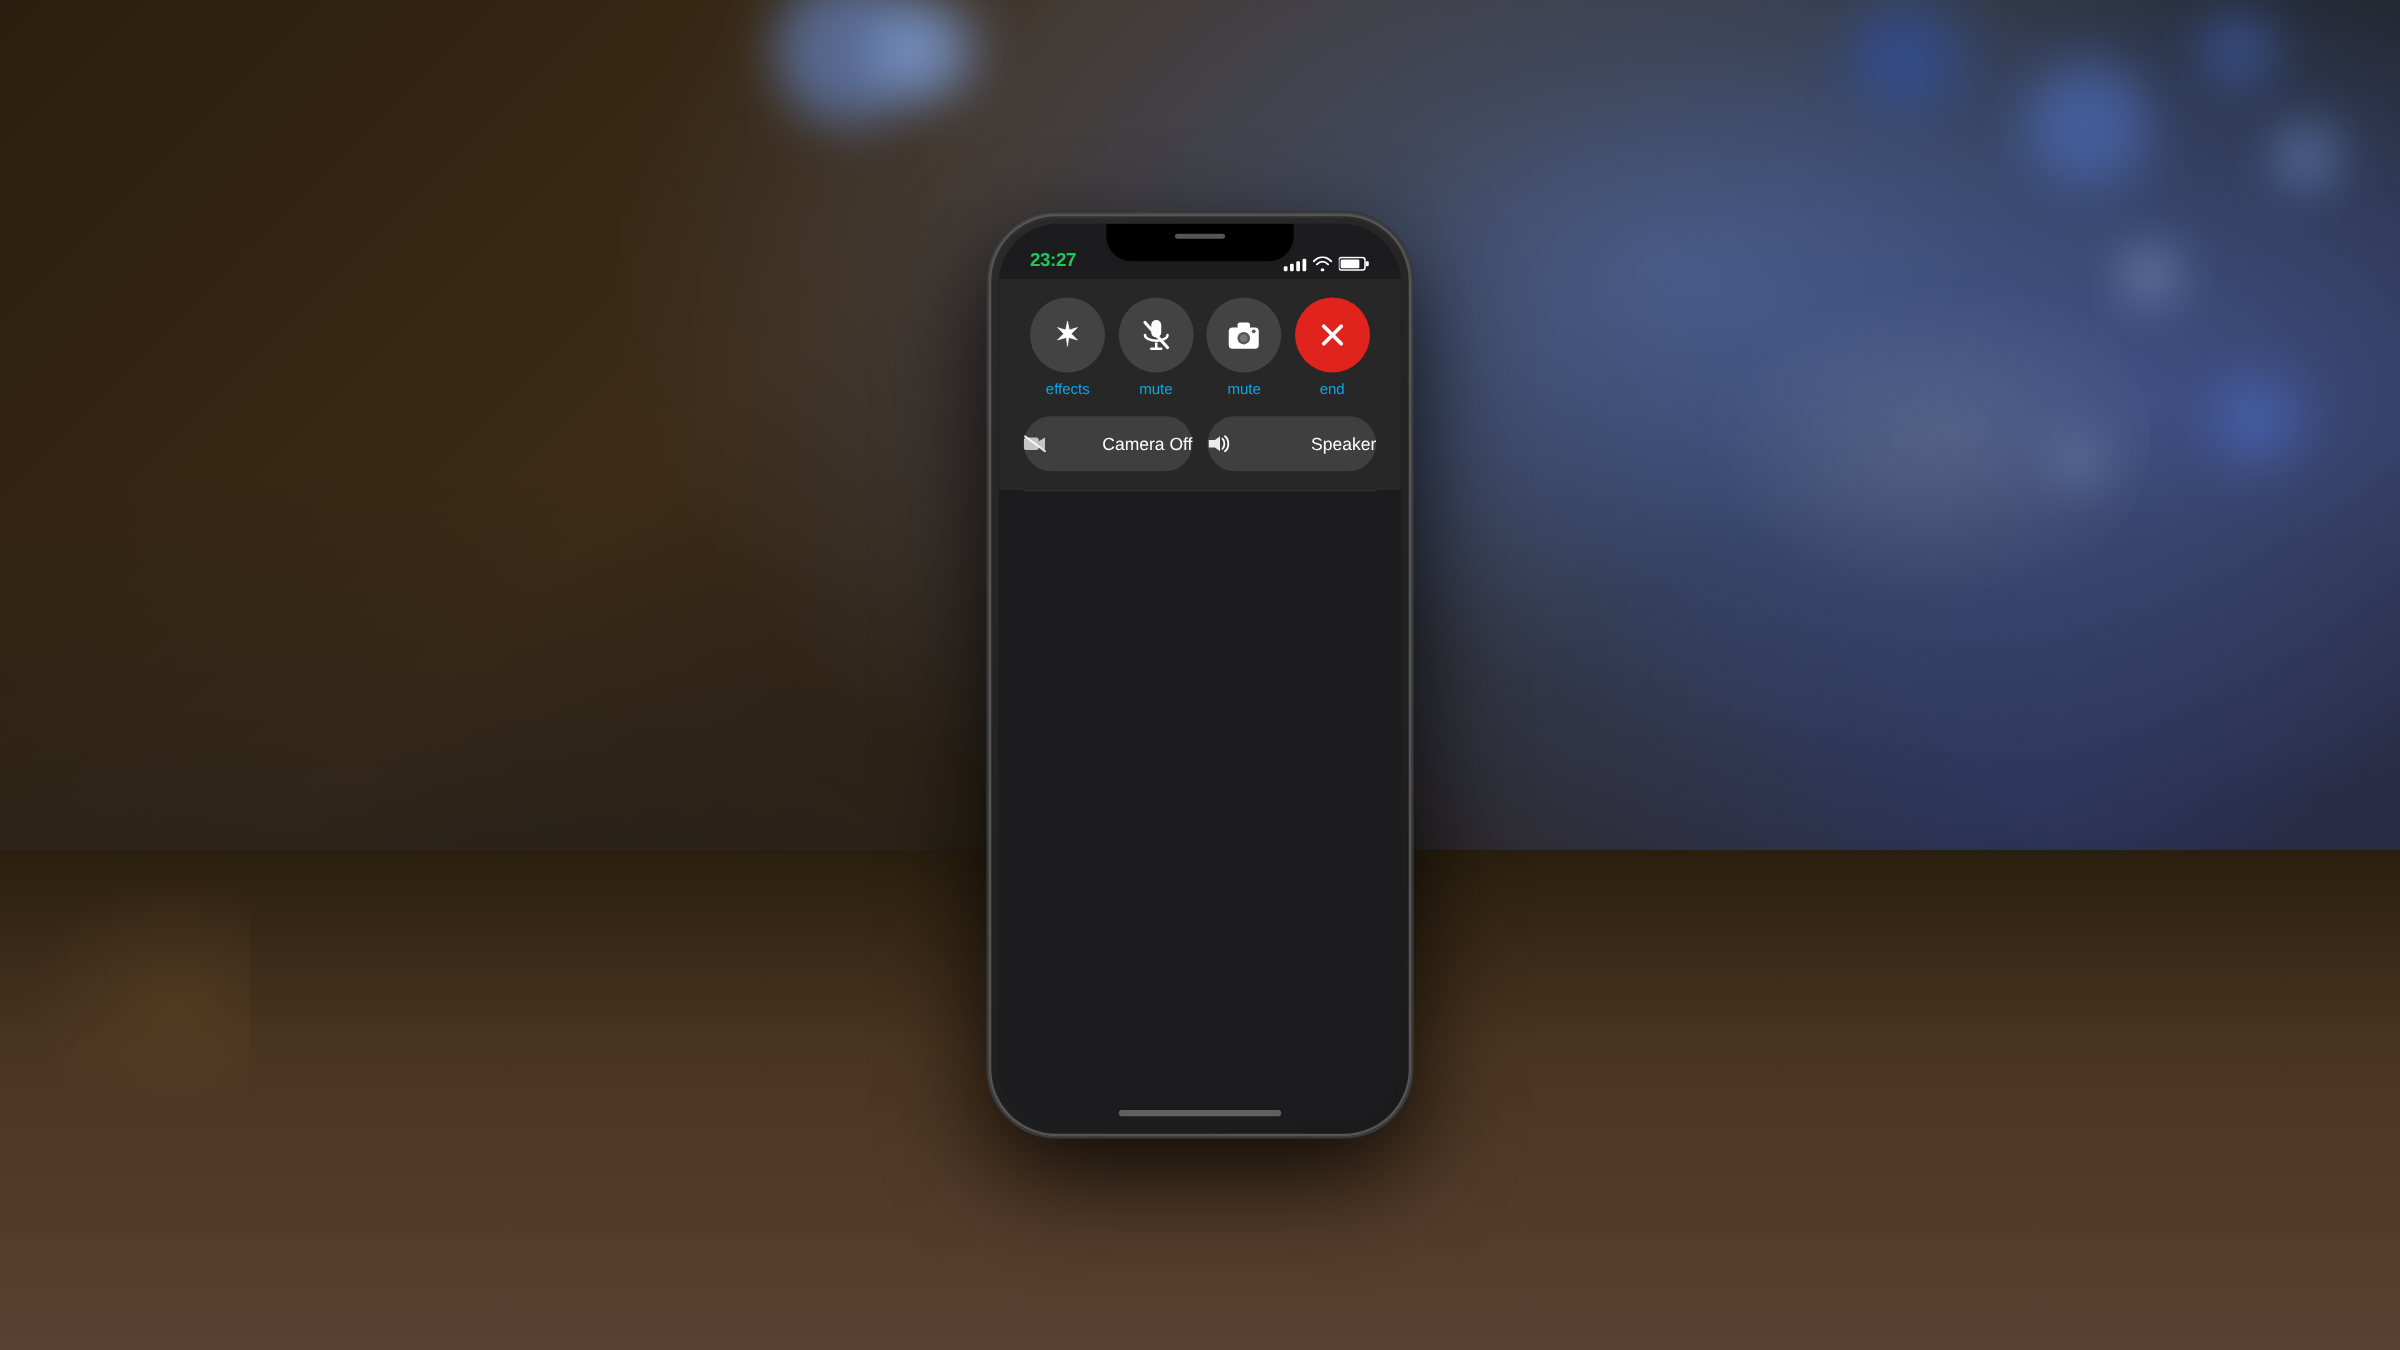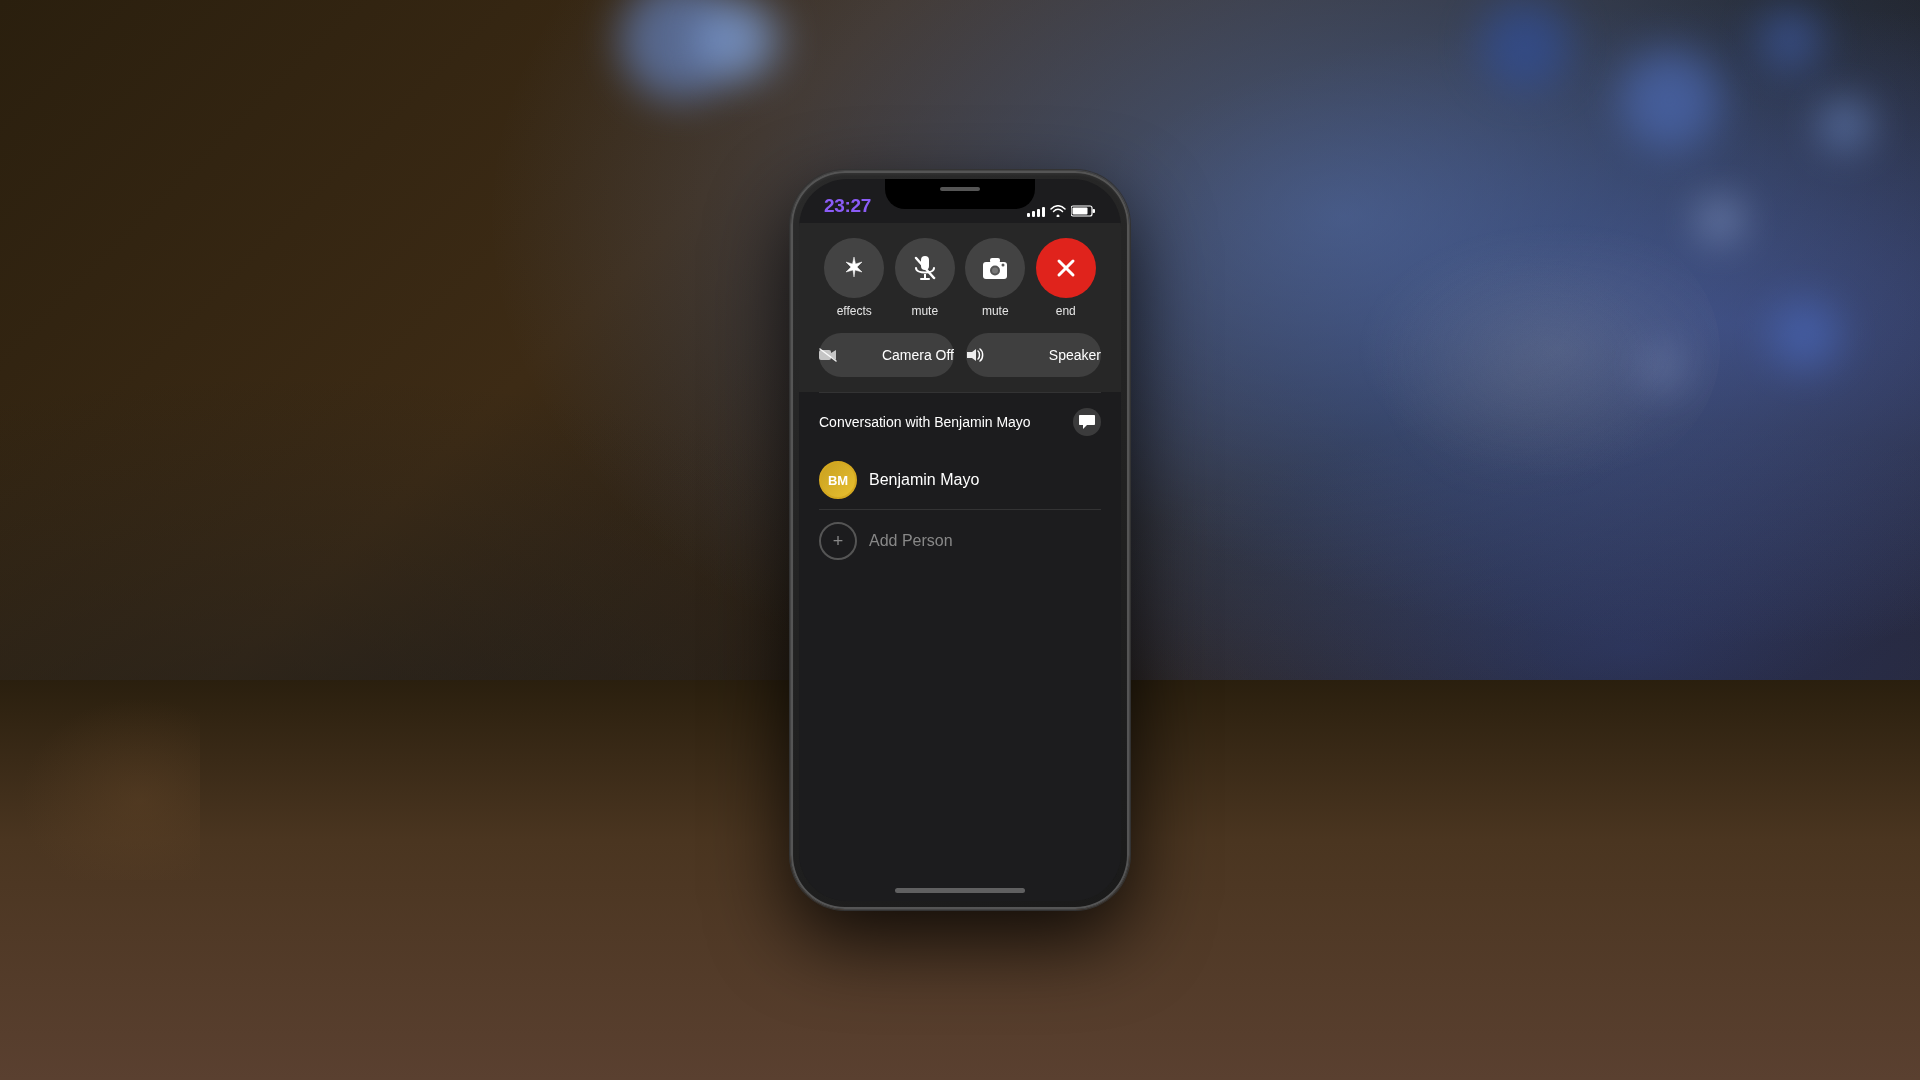--- a/index.html
+++ b/index.html
@@ -112,22 +112,22 @@
       right: 0;
       height: 44px;
       display: flex;
       align-items: flex-end;
       justify-content: space-between;
       padding: 0 25px 6px;
       z-index: 15;
     }
 
     .status-time {
-      color: #8b5cf6;
-      font-size: 19px;
+      color: #22c55e;
+      font-size: 15px;
       font-weight: 600;
       letter-spacing: -0.3px;
     }
 
     .status-icons {
       display: flex;
       align-items: center;
       gap: 5px;
       color: #fff;
       font-size: 11px;
@@ -201,21 +201,21 @@
       justify-content: center;
       font-size: 26px;
       color: #fff;
     }
 
     .call-btn-circle.end-btn {
       background: #e0231c;
     }
 
     .call-btn-label {
-      color: #e5e5e5;
+      color: #0ea5e9;
       font-size: 12px;
       text-align: center;
     }
 
     
     .bottom-row {
       display: flex;
       gap: 12px;
       justify-content: center;
     }
@@ -486,45 +486,19 @@
                 <path d="M14 2 C17.5 4.5 17.5 11.5 14 14" stroke="white" stroke-width="1.5" fill="none" stroke-linecap="round"></path>
               </svg>
               <span>Speaker</span>
             </div>
 
           </div>
         </div>
 
         <div class="divider"></div>
 
-        <div class="conversation-section">
-
-          <div class="conversation-header">
-            <span class="conversation-title">Conversation with Benjamin Mayo</span>
-            <div class="message-icon">
-              <svg width="16" height="14" viewBox="0 0 16 14" fill="white">
-                <path d="M0 1 C0 0.4 0.4 0 1 0 L15 0 C15.6 0 16 0.4 16 1 L16 9 C16 9.6 15.6 10 15 10 L8 10 L4 14 L4 10 L1 10 C0.4 10 0 9.6 0 9 Z"></path>
-              </svg>
-            </div>
-          </div>
-
-          <div class="participant-row">
-            <div class="avatar">
-              <span>BM</span>
-            </div>
-            <span class="participant-name">Benjamin Mayo</span>
-          </div>
-
-          <div class="add-person-row">
-            <div class="add-circle">
-              <span>+</span>
-            </div>
-            <span class="add-person-label">Add Person</span>
-          </div>
-
-        </div>
 
         <div class="home-indicator"></div>
 
       </div>
     </div>
   </div>
 </div>
 
 </body></html>

